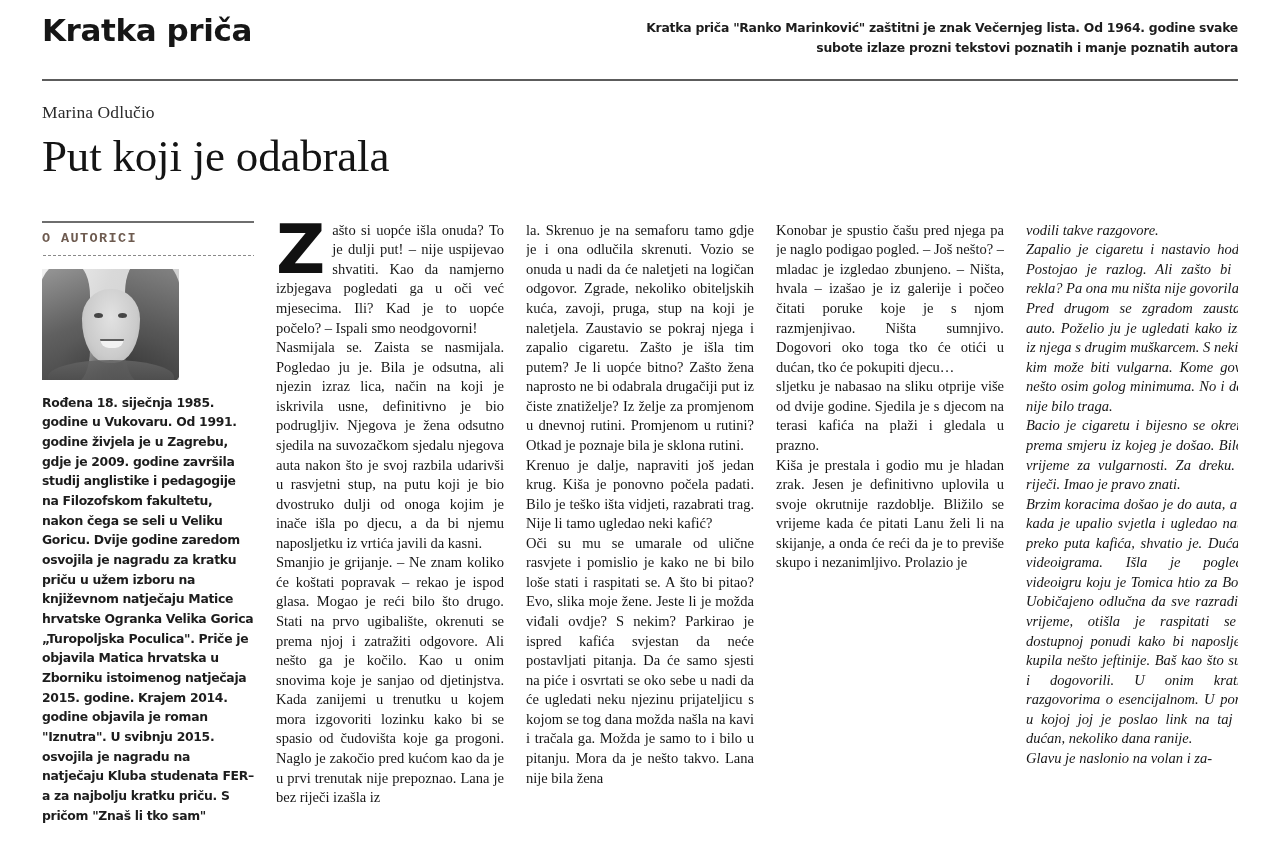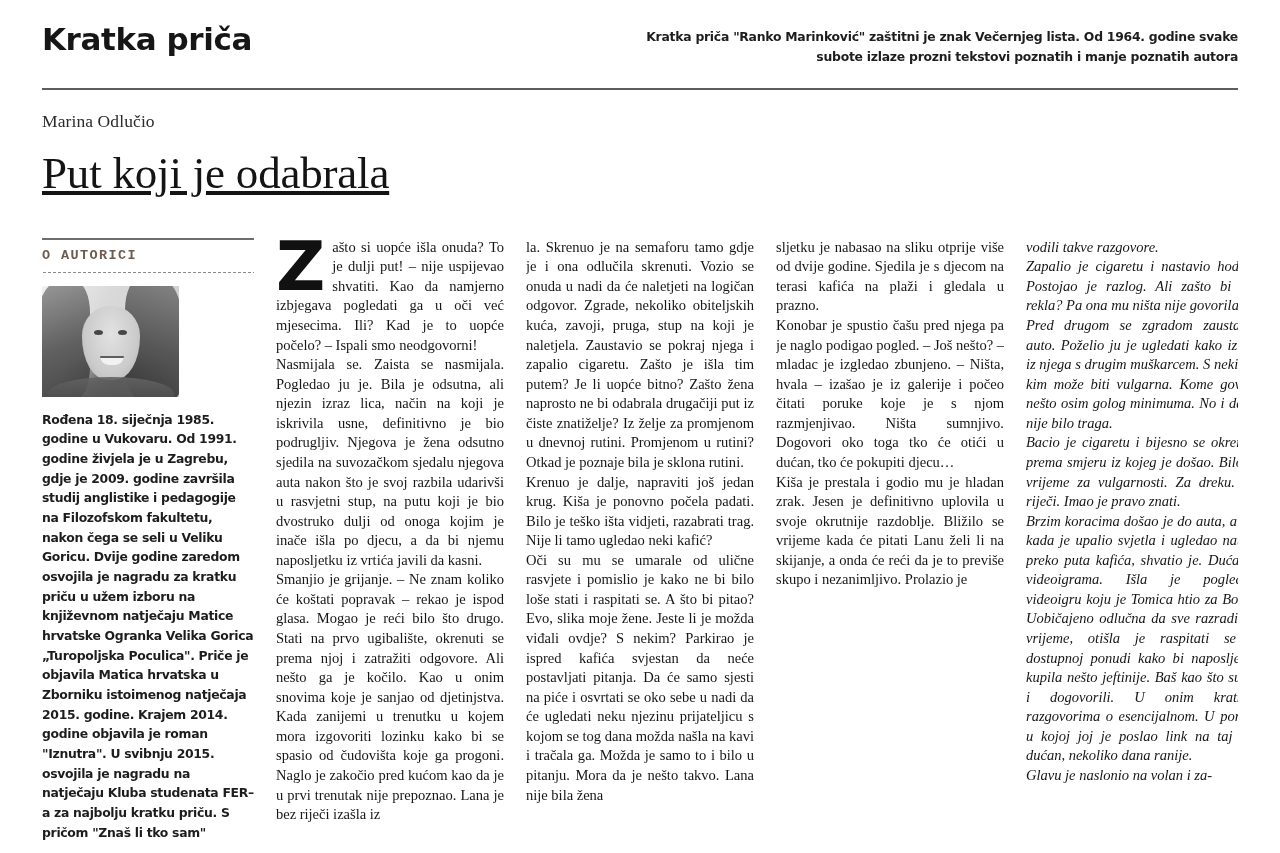--- a/index.html
+++ b/index.html
@@ -22,21 +22,21 @@
     box-sizing: border-box;
     padding: 0 42px;
     overflow: hidden;
   }
 
   
   .masthead {
     display: flex;
     align-items: flex-start;
     justify-content: space-between;
-    padding-top: 23px;
+    padding-top: 14px;
   }
   .masthead-title {
     font-family: "DejaVu Sans", sans-serif;
     font-weight: 700;
     font-size: 31px;
     letter-spacing: -0.4px;
     line-height: 1.05;
     color: #161616;
     white-space: nowrap;
   }
@@ -64,23 +64,22 @@
     color: #2b2b2b;
     margin-top: 21px;
     letter-spacing: 0.1px;
   }
   .headline {
     font-family: "Liberation Serif", serif;
     font-weight: 400;
     font-size: 45px;
     line-height: 1.08;
     color: #141414;
-    margin-top: 17px;
+    margin-top: 9px;
     letter-spacing: -0.2px;
-    text-decoration: underline;
   }
 
   
   .content {
     display: flex;
     margin-top: 40px;
     height: 608px;
     overflow: hidden;
   }
   .col {
@@ -269,22 +268,22 @@
         <p>la. Skrenuo je na semaforu tamo gdje je i ona odlučila skrenuti. Vozio se onuda u nadi da će naletjeti na logičan odgovor. Zgrade, nekoliko obiteljskih kuća, zavoji, pruga, stup na koji je naletjela. Zaustavio se pokraj njega i zapalio cigaretu. Zašto je išla tim putem? Je li uopće bitno? Zašto žena naprosto ne bi odabrala drugačiji put iz čiste znatiželje? Iz želje za promjenom u dnevnoj rutini. Promjenom u rutini? Otkad je poznaje bila je sklona rutini.</p>
         <p>Krenuo je dalje, napraviti još jedan krug. Kiša je ponovno počela padati. Bilo je teško išta vidjeti, razabrati trag. Nije li tamo ugledao neki kafić?</p>
         <p>Oči su mu se umarale od ulične rasvjete i pomislio je kako ne bi bilo loše stati i raspitati se. A što bi pitao? Evo, slika moje žene. Jeste li je možda viđali ovdje? S nekim? Parkirao je ispred kafića svjestan da neće postavljati pitanja. Da će samo sjesti na piće i osvrtati se oko sebe u nadi da će ugledati neku njezinu prijateljicu s kojom se tog dana možda našla na kavi i tračala ga. Možda je samo to i bilo u pitanju. Mora da je nešto takvo. Lana nije bila žena</p>
       </div>
     </div>
 
     <div class="gutter"></div>
 
     <div class="col story-col">
       <div class="story-text">
+        <p>Konobar je spustio čašu pred njega pa je naglo podigao pogled. – Još nešto? – mladac je izgledao zbunjeno. – Ništa, hvala – izašao je iz galerije i počeo čitati poruke koje je s njom razmjenjivao. Ništa sumnjivo. Dogovori oko toga tko će otići u dućan, tko će pokupiti djecu…</p>
         <p>sljetku je nabasao na sliku otprije više od dvije godine. Sjedila je s djecom na terasi kafića na plaži i gledala u prazno.</p>
-        <p>Konobar je spustio čašu pred njega pa je naglo podigao pogled. – Još nešto? – mladac je izgledao zbunjeno. – Ništa, hvala – izašao je iz galerije i počeo čitati poruke koje je s njom razmjenjivao. Ništa sumnjivo. Dogovori oko toga tko će otići u dućan, tko će pokupiti djecu…</p>
         <p>Kiša je prestala i godio mu je hladan zrak. Jesen je definitivno uplovila u svoje okrutnije razdoblje. Bližilo se vrijeme kada će pitati Lanu želi li na skijanje, a onda će reći da je to previše skupo i nezanimljivo. Prolazio je</p>
       </div>
     </div>
 
     <div class="gutter"></div>
 
     <div class="col story-col last">
       <div class="story-text">
         <p>vodili takve razgovore.</p>
         <p>Zapalio je cigaretu i nastavio hodati. Postojao je razlog. Ali zašto bi mu rekla? Pa ona mu ništa nije govorila.</p>

